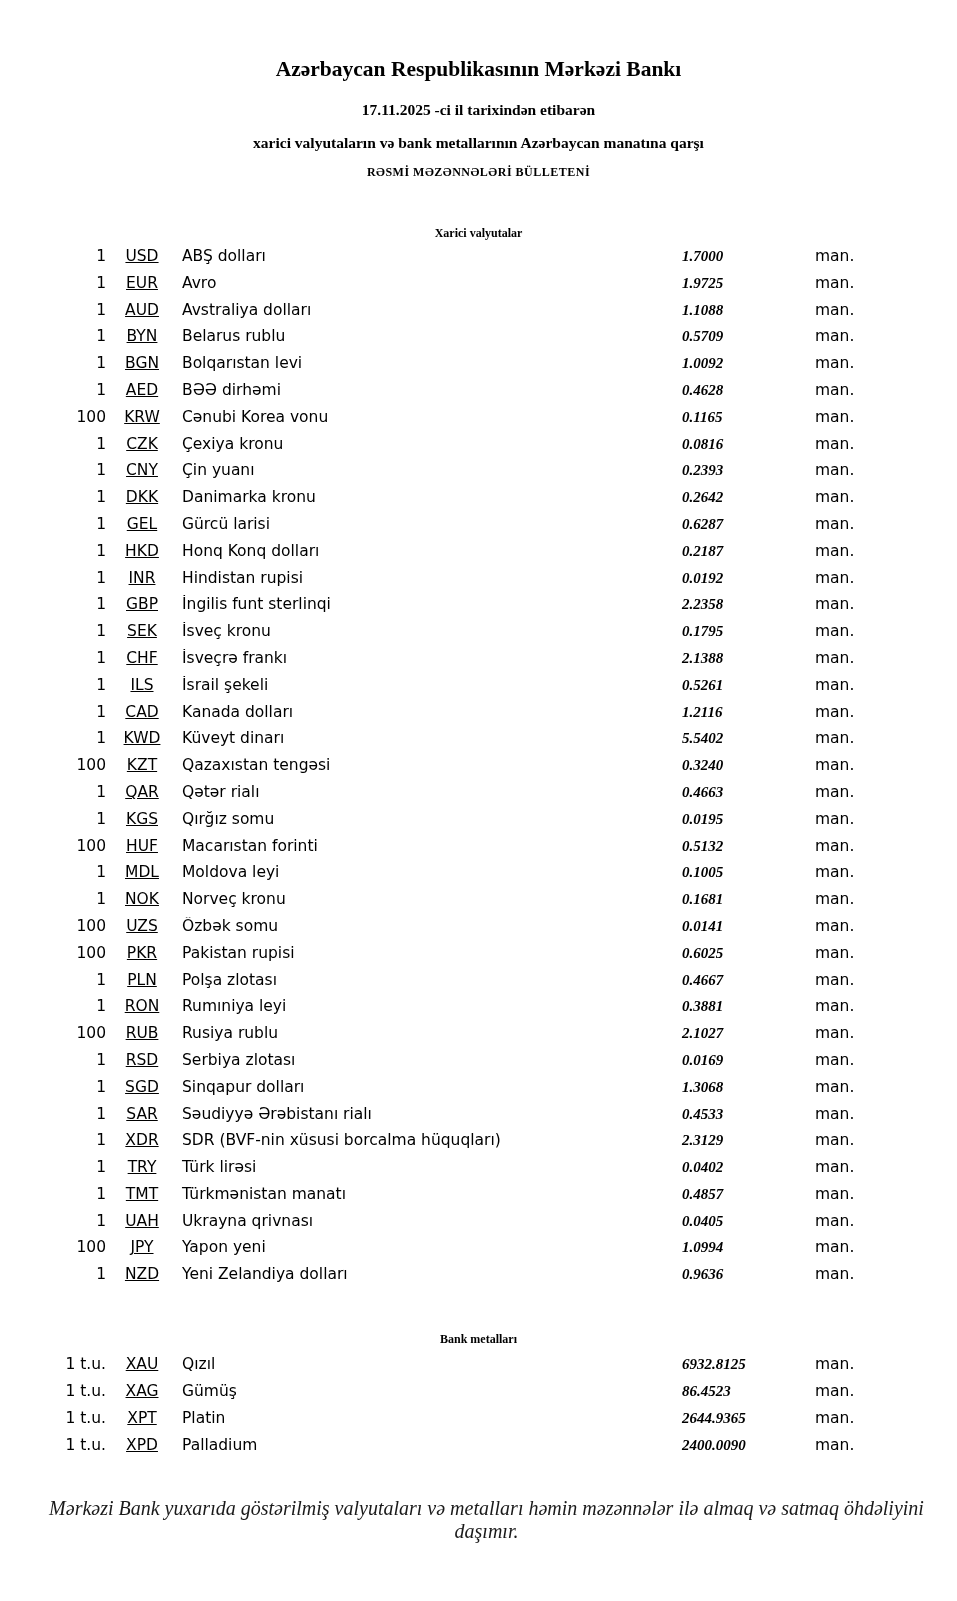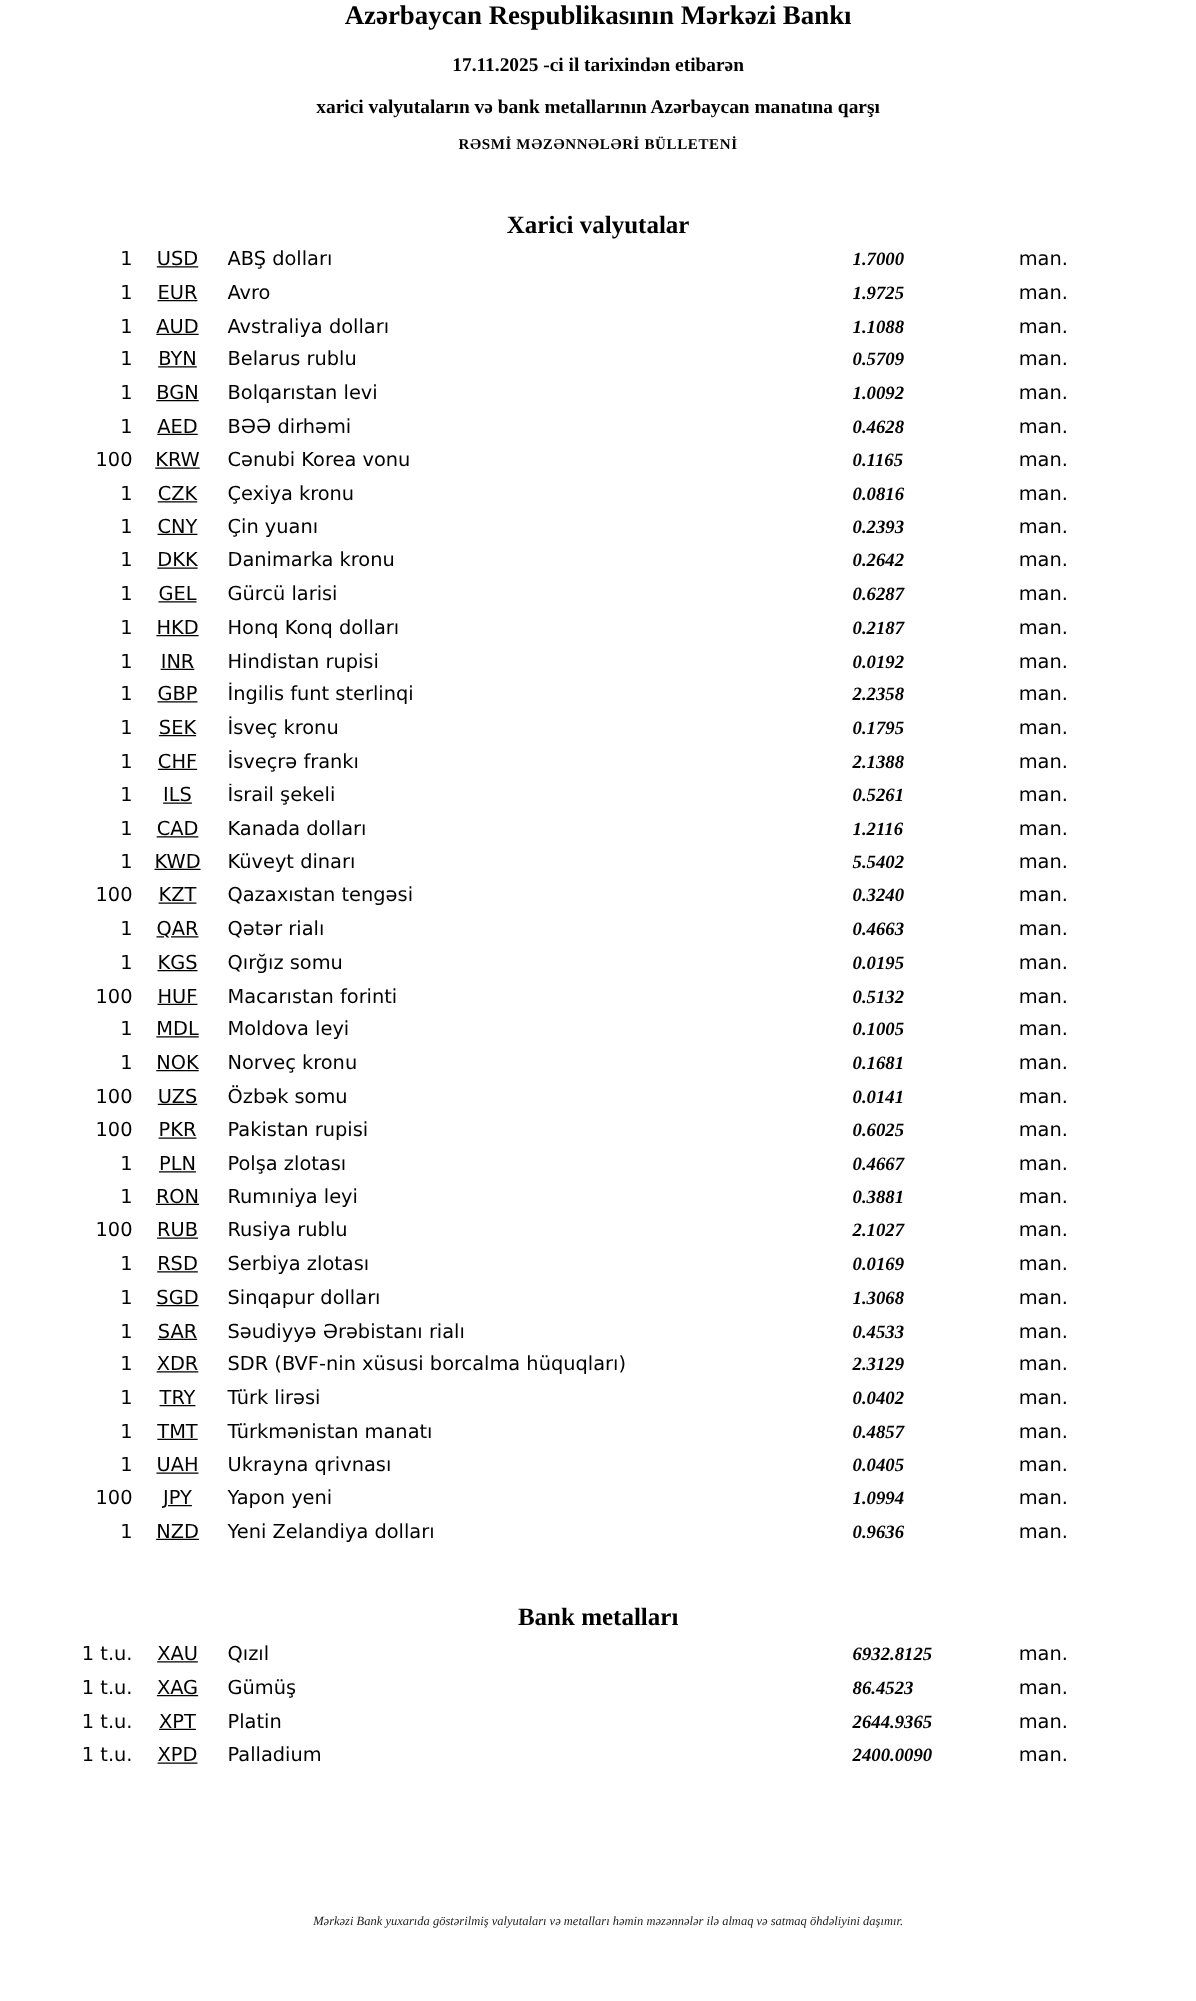--- a/index.html
+++ b/index.html
@@ -6,29 +6,29 @@
   .page {
     position: relative;
     width: 957px;
     height: 1601px;
     background: #ffffff;
     color: #000000;
     font-family: "DejaVu Sans", sans-serif;
     overflow: hidden;
   }
   .doc-header { text-align: center; font-family: "Liberation Serif", serif; font-weight: bold; }
-  .bank-title { font-size: 21.5px; }
+  .bank-title { padding-top: 57px; font-size: 21.5px; }
   .date-line { margin-top: 19px; font-size: 15.5px; }
   .scope-line { margin-top: 15px; font-size: 15.5px; }
   .bulletin-title { margin-top: 13px; font-size: 12px; letter-spacing: 0.5px; }
   .section-title {
     text-align: center;
     font-family: "Liberation Serif", serif;
     font-weight: bold;
-    font-size: 20px;
+    font-size: 12px;
   }
   .section-title.currencies { margin-top: 46px; margin-bottom: 6px; }
   .section-title.metals { margin-top: 40px; margin-bottom: 8px; }
   .rates-table { margin-left: 40px; margin-right: 92px; }
   .rate-row {
     display: flex;
     align-items: baseline;
     height: 26.8px;
     font-size: 15.5px;
   }
@@ -47,21 +47,21 @@
   }
   .unit { width: 50px; flex: none; text-align: left; margin-left: 13px; }
   .doc-footer {
     position: absolute;
     left: 16px;
     right: 0;
     bottom: 58px;
     text-align: center;
     font-family: "Liberation Serif", serif;
     font-style: italic;
-    font-size: 10px;
+    font-size: 20px;
     color: #1a1a1a;
   }
 </style>
 </head>
 <body>
 
 <div class="page">
 
   <div class="doc-header">
     <div class="bank-title">Azərbaycan Respublikasının Mərkəzi Bankı</div>

